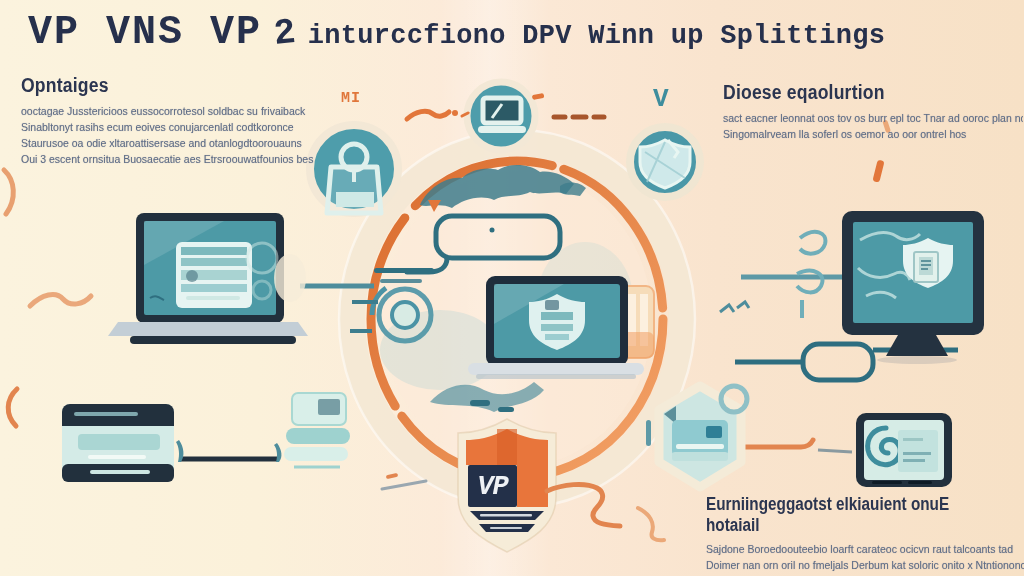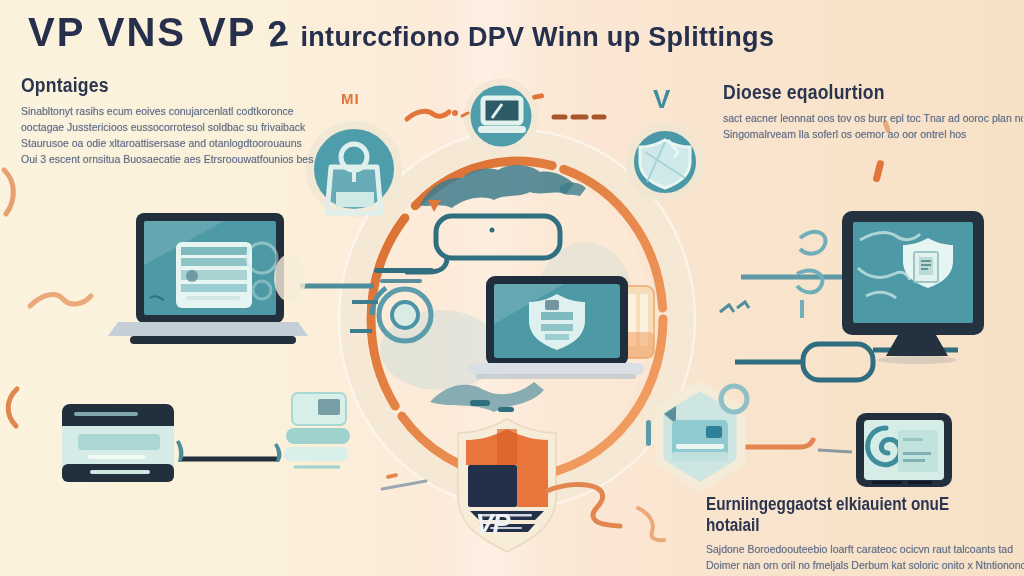--- a/index.html
+++ b/index.html
@@ -4,36 +4,36 @@
 <style>
   html,body{margin:0;padding:0;background:#e8e4da;}
   .stage{
     position:relative;width:1024px;height:576px;overflow:hidden;
     font-family:"Liberation Sans",sans-serif;
     background:linear-gradient(90deg,#fbf3de 0%,#fbf1da 25%,#fcead9 45%,#f9e4ce 70%,#f7e1c6 100%);
   }
   .lightband{position:absolute;left:440px;top:0;width:110px;height:576px;
     background:linear-gradient(90deg,rgba(255,255,255,0) 0%,rgba(255,255,255,.30) 45%,rgba(255,255,255,0) 100%);}
   svg.art{position:absolute;left:0;top:0;}
-  .txt{position:absolute;color:#2b3550;}
+  .txt{position:absolute;color:#2b3550;font-family:Liberation Mono, monospace;}
   .title-row{left:28px;top:10px;display:flex;align-items:baseline;gap:12px;white-space:nowrap;}
   .title-main{font-size:40px;font-weight:bold;letter-spacing:2px;color:#26304c;}
   .title-glyph{font-size:36px;font-weight:bold;color:#26304c;transform:rotate(-6deg);display:inline-block;}
   .title-sub{font-size:27px;font-weight:bold;letter-spacing:.3px;color:#26304c;}
   .block{position:absolute;}
   .heading{font-size:20px;font-weight:bold;color:#2b3550;transform:scaleX(.88);transform-origin:left;
     margin:0 0 6px 0;letter-spacing:.2px;}
   .heading-sm{font-size:18px;font-weight:bold;color:#2b3550;transform:scaleX(.85);transform-origin:left;
     margin:0 0 5px 0;}
   .bodyline{font-size:10.5px;line-height:16px;color:#5f6d87;white-space:nowrap;overflow:hidden;
     text-shadow:0 0 1px rgba(95,109,135,.45);}
   .label-mi{left:341px;top:90px;font-size:15px;font-weight:bold;color:#e0763a;letter-spacing:1px;text-align:center;}
   .label-v{left:653px;top:84px;font-size:26px;font-weight:bold;color:#3e8d9d;}
   .label-vp{left:468px;top:467px;width:49px;height:40px;display:flex;align-items:center;justify-content:center;
-    color:#eef1f5;font-size:27px;font-weight:bold;font-style:italic;letter-spacing:-1px;margin-top:37px;}
+    color:#eef1f5;font-size:27px;font-weight:bold;font-style:italic;letter-spacing:-1px;}
 </style>
 </head>
 <body>
 
 <div class="stage">
   <div class="lightband"></div>
 
   <svg class="art" width="1024" height="576" viewBox="0 0 1024 576">
     <defs>
       <linearGradient id="ringGrad" x1="0" y1="0" x2="1" y2="1">
@@ -247,22 +247,22 @@
   </svg>
 
   <div class="txt title-row">
     <span class="title-main">VP VNS VP</span>
     <span class="title-glyph">2</span>
     <span class="title-sub">inturccfiono DPV Winn up Splittings</span>
   </div>
 
   <div class="block" style="left:21px;top:74px;width:300px;">
     <div class="heading">Opntaiges</div>
+    <div class="bodyline">ooctagae Jusstericioos eussocorrotesol soldbac su frivaiback</div>
     <div class="bodyline">Sinabltonyt rasihs ecum eoives conujarcenlatl codtkoronce</div>
-    <div class="bodyline">ooctagae Jusstericioos eussocorrotesol soldbac su frivaiback</div>
     <div class="bodyline">Staurusoe oa odie xltaroattisersase and otanlogdtoorouauns</div>
     <div class="bodyline">Oui 3 escent ornsitua Buosaecatie aes Etrsroouwatfounios bes</div>
   </div>
 
   <div class="block" style="left:723px;top:70px;width:300px;margin-top:11px;">
     <div class="heading">Dioese eqaolurtion</div>
     <div class="bodyline">sact eacner leonnat oos tov os burr epl toc Tnar ad ooroc plan noi</div>
     <div class="bodyline">Singomalrveam lla soferl os oemor ao oor ontrel hos</div>
   </div>
 

